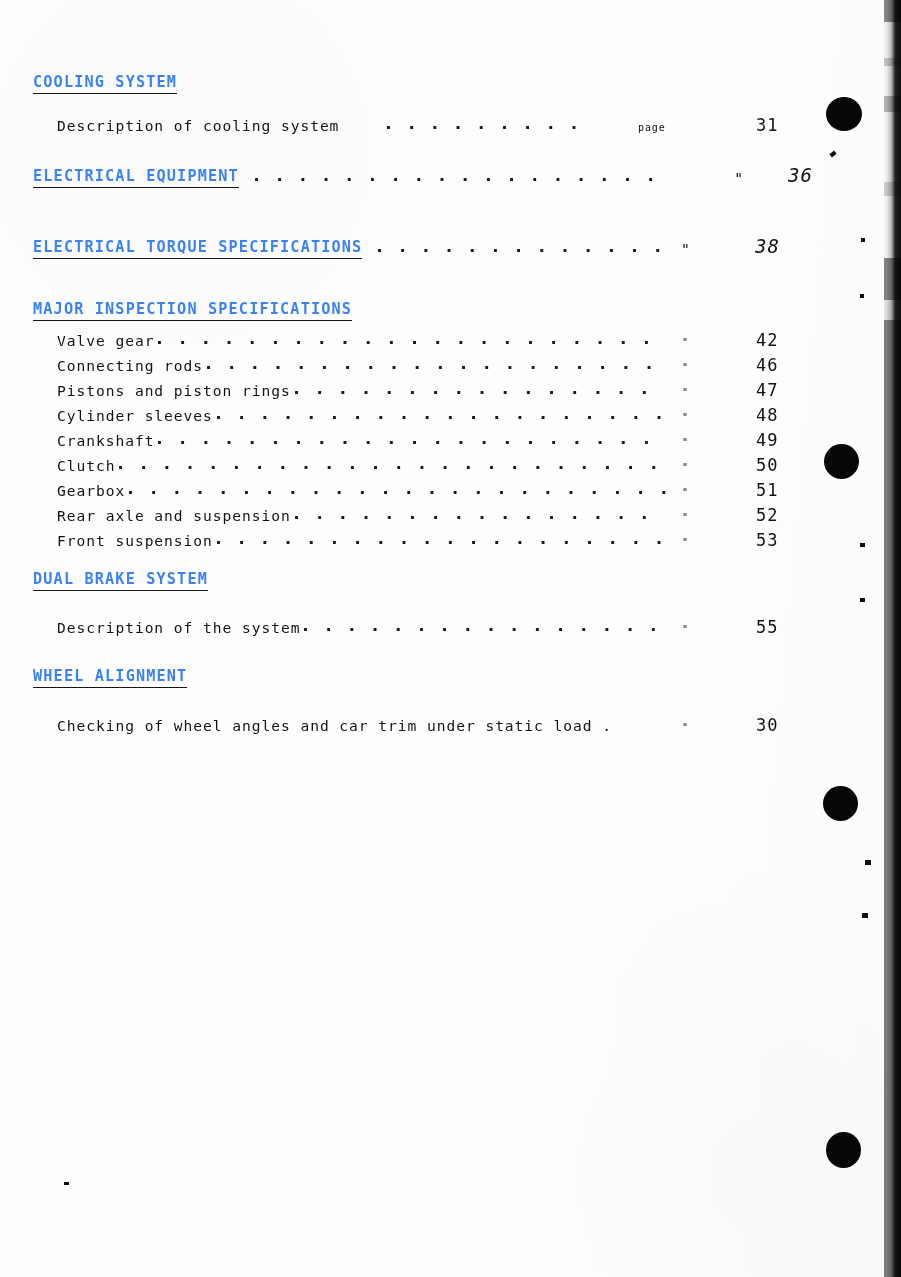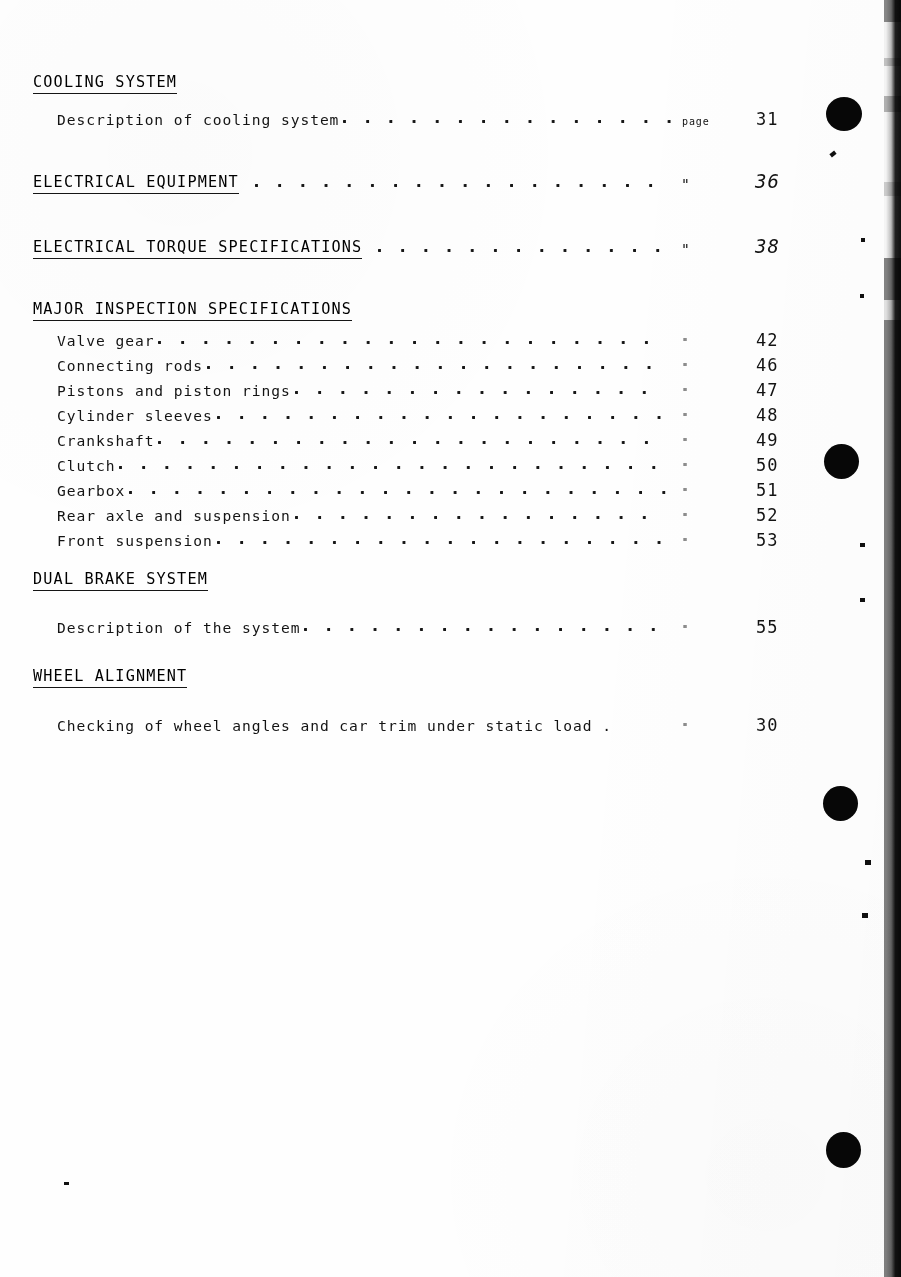--- a/index.html
+++ b/index.html
@@ -101,21 +101,22 @@
   }
 
   .section-heading {
     font-size: 15.2px;
     letter-spacing: 1.15px;
     line-height: 20px;
     display: inline-block;
     border-bottom: 1.6px solid #151515;
     padding-bottom: 1px;
     white-space: pre;
-    color: #000000;
+    color: #3b82f6;
+    font-weight: bold;
   }
 
   
   .heading-row {
     display: flex;
     align-items: flex-end;
     width: 780px;
   }
   .heading-row .section-heading { flex: 0 0 auto; }
 
@@ -201,22 +202,22 @@
   }
 </style>
 </head>
 <body>
 
 <div id="page-sheet">
 
   <div id="paper-grain"></div>
 
   <div id="contents">
-      <div class="toc-section" style="top: 72px;"><div class="section-heading">COOLING SYSTEM</div><div class="entry" style="margin-top: 14px;"><span class="label">Description of cooling system</span><span class="leader"></span><span class="unit word">page</span><span class="pageno">31</span></div></div>
-      <div class="toc-section" style="top: 170px;">
+      <div class="toc-section" style="top: 72px;"><div class="section-heading">COOLING SYSTEM</div><div class="entry" style="margin-top: 20px; gap: 44px;"><span class="label">Description of cooling system</span><span class="leader"></span><span class="unit word">page</span><span class="pageno">31</span></div></div>
+      <div class="toc-section" style="top: 164px; text-align: right;">
         <div class="heading-row">
           <div class="section-heading">ELECTRICAL EQUIPMENT</div>
           <div class="heading-leader"></div>
           <div class="heading-unit">"</div>
           <div class="heading-pageno">36</div>
         </div>
       </div>
       <div class="toc-section" style="top: 235px;">
         <div class="heading-row">
           <div class="section-heading">ELECTRICAL TORQUE SPECIFICATIONS</div>

